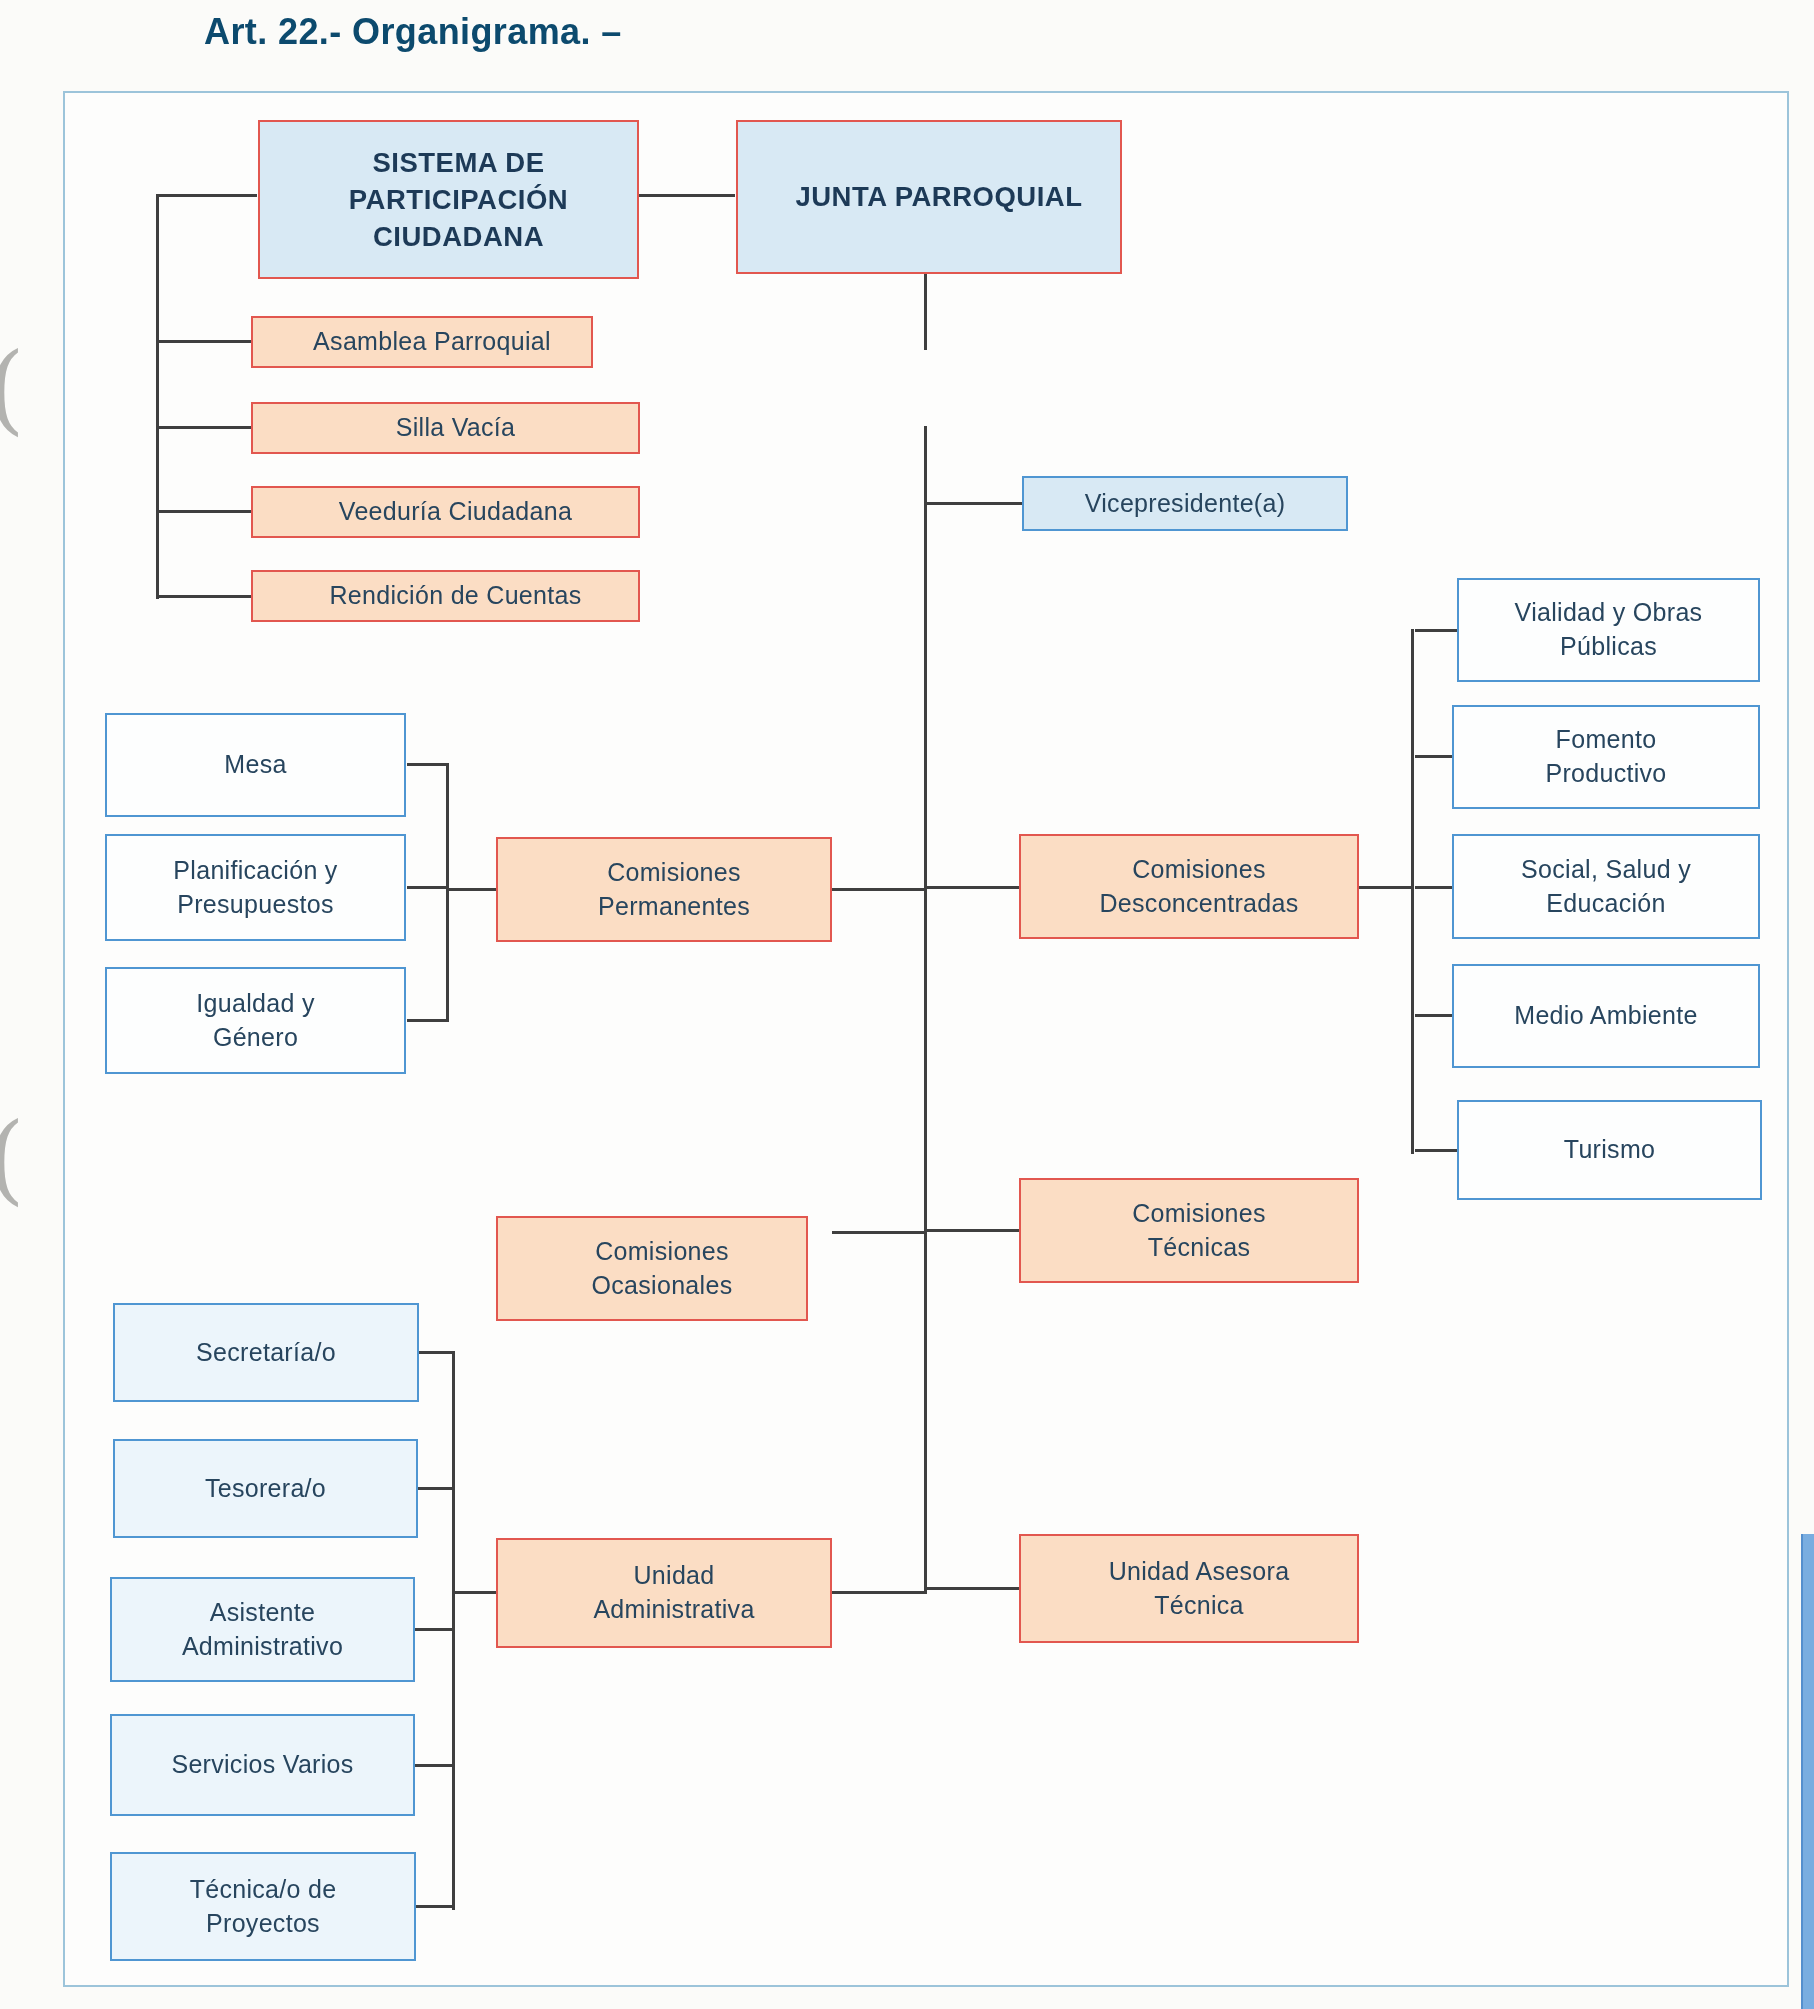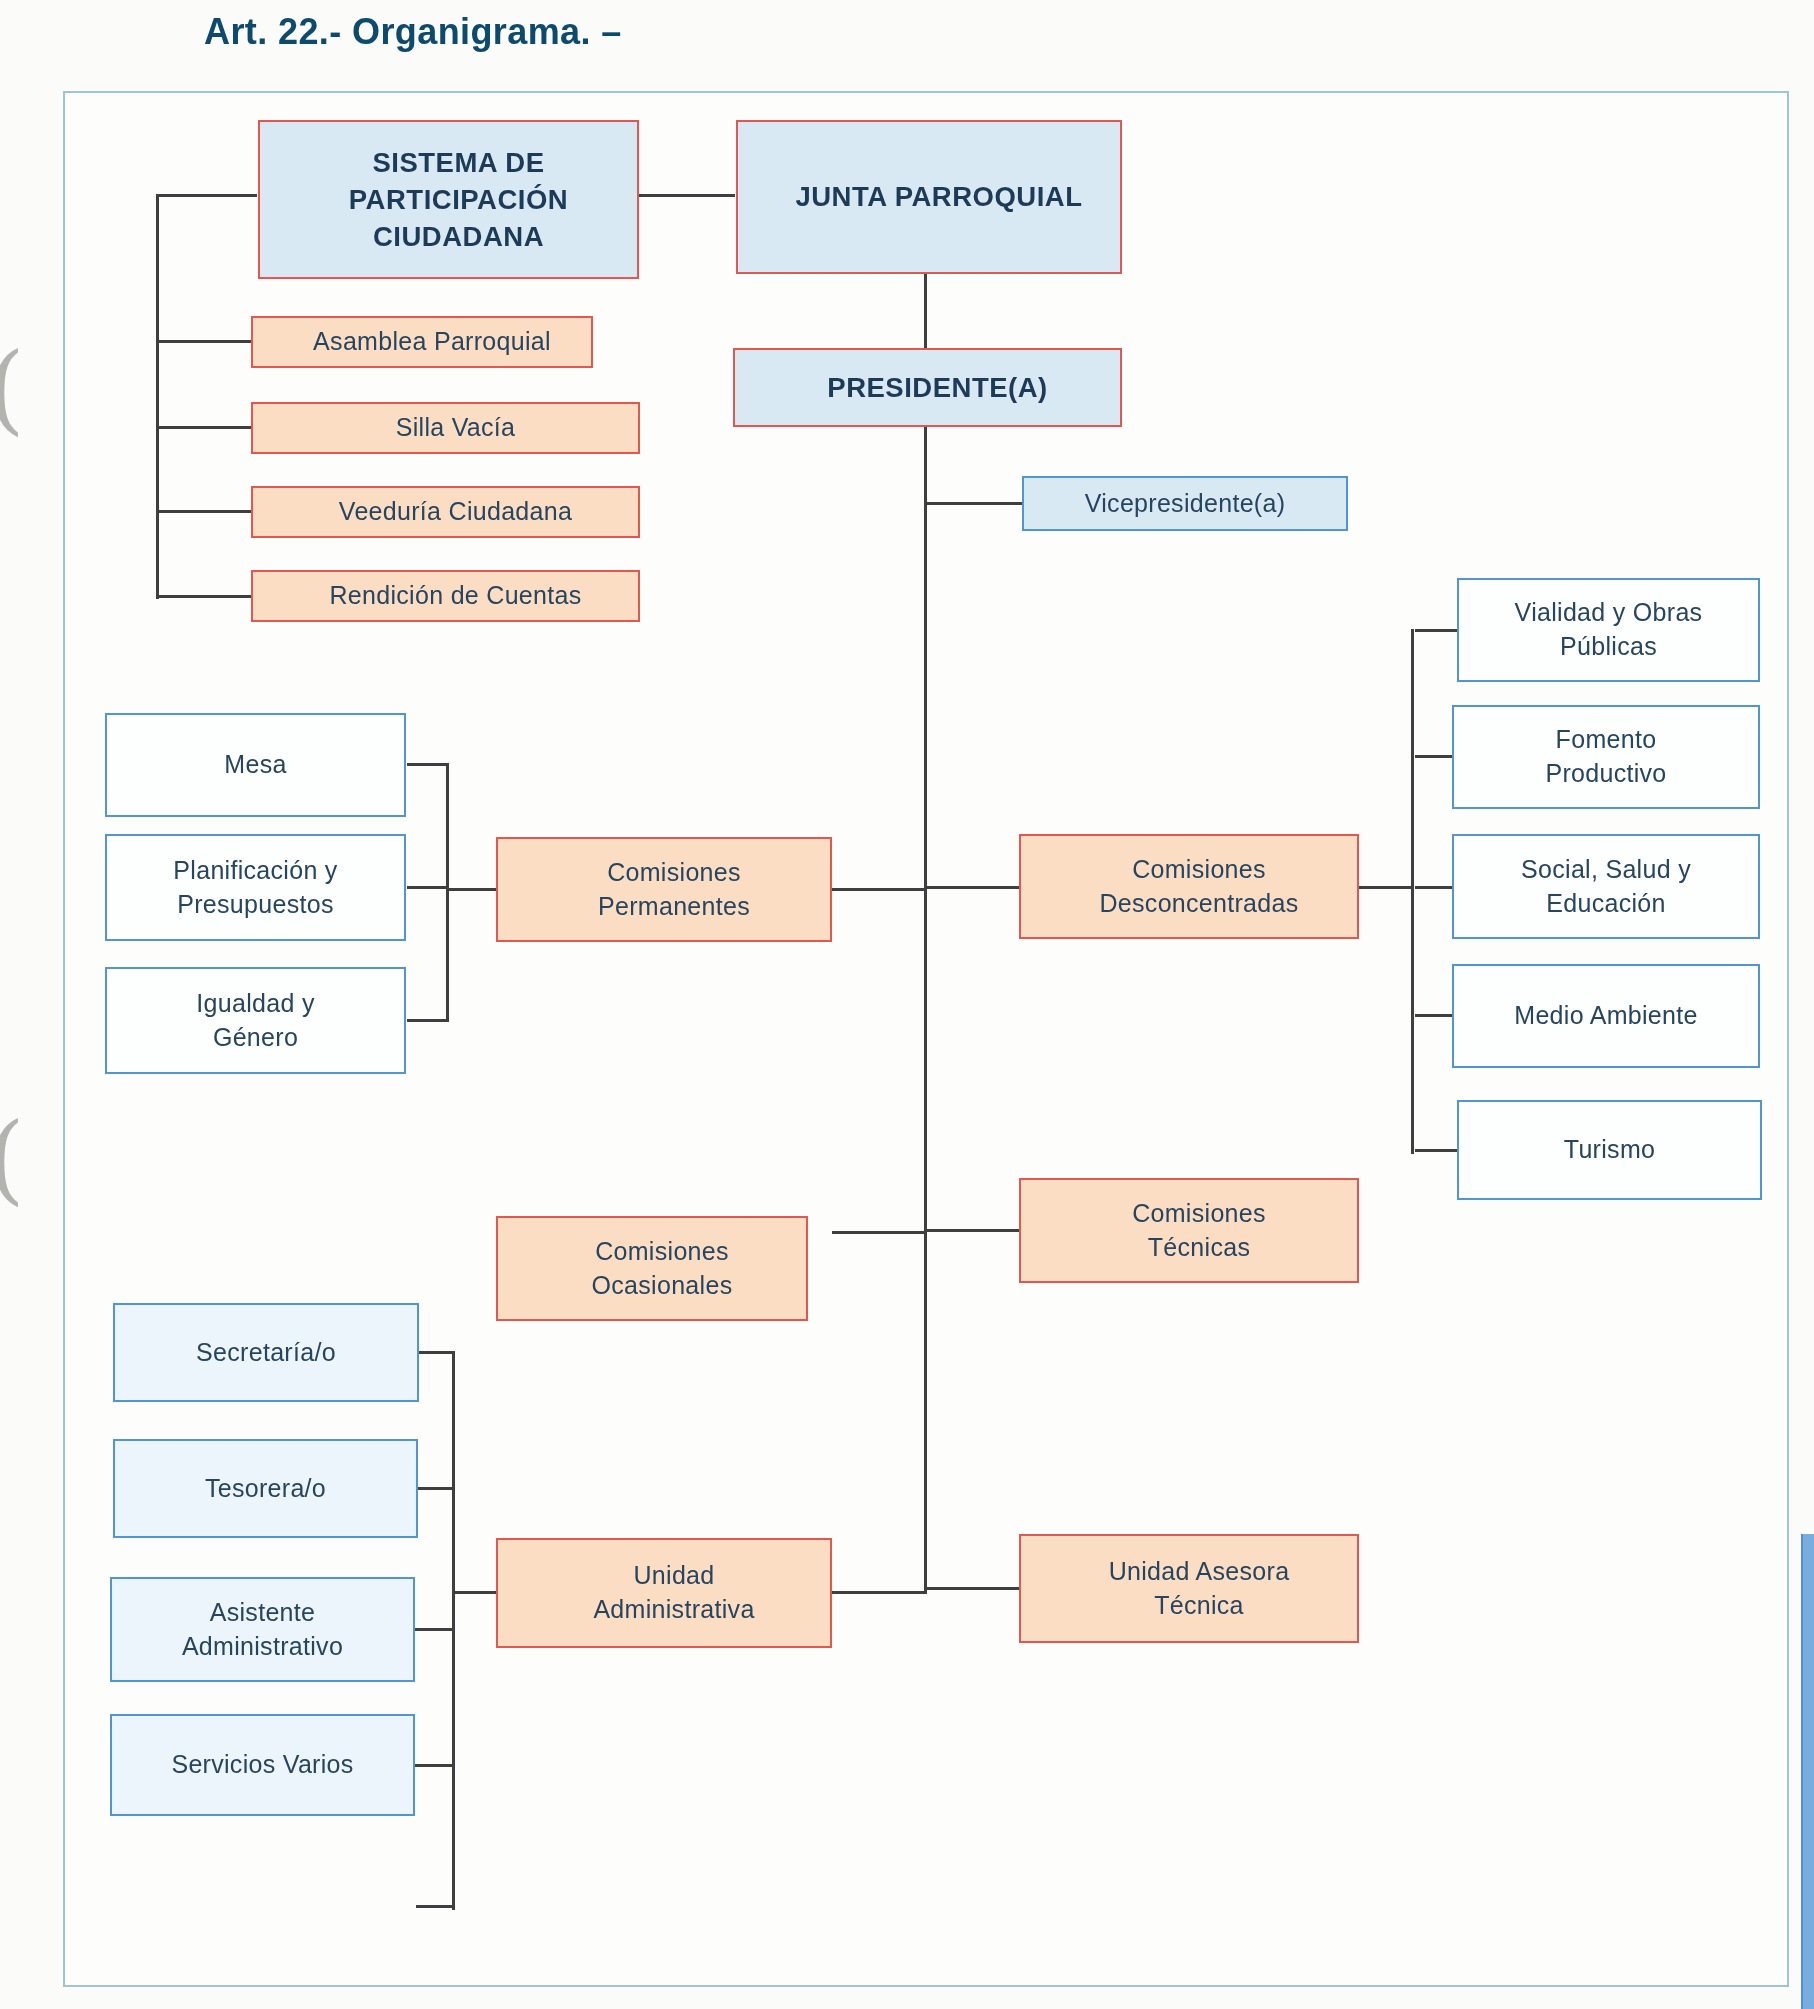--- a/index.html
+++ b/index.html
@@ -160,23 +160,20 @@
   </div>
 
   <div class="node fill-peach border-red" style="left:251px;top:486px;width:389px;height:52px">
     <span class="lbl">Veeduría Ciudadana</span>
   </div>
 
   <div class="node fill-peach border-red" style="left:251px;top:570px;width:389px;height:52px">
     <span class="lbl">Rendición de Cuentas</span>
   </div>
 
-  <div class="node fill-lightblue border-red bold" style="left:733px;top:348px;width:389px;height:79px">
-    <span class="lbl">PRESIDENTE(A)</span>
-  </div>
 
   <div class="node fill-lightblue border-blue" style="left:1022px;top:476px;width:326px;height:55px">
     <span class="lbl">Vicepresidente(a)</span>
   </div>
 
   <div class="node fill-white border-blue" style="left:105px;top:713px;width:301px;height:104px">
     <span class="lbl">Mesa</span>
   </div>
 
   <div class="node fill-white border-blue" style="left:105px;top:834px;width:301px;height:107px">
@@ -232,20 +229,23 @@
   </div>
 
   <div class="node fill-paleblue border-blue" style="left:110px;top:1577px;width:305px;height:105px">
     <span class="lbl" style="max-width:203px">Asistente Administrativo</span>
   </div>
 
   <div class="node fill-paleblue border-blue" style="left:110px;top:1714px;width:305px;height:102px">
     <span class="lbl">Servicios Varios</span>
   </div>
 
+  <div class="node fill-paleblue border-blue" style="left:110px;top:1852px;width:306px;height:109px">
+    <span class="lbl" style="max-width:178px">Técnica/o de Proyectos</span>
+  </div>
 
   <div class="node fill-peach border-red" style="left:496px;top:1538px;width:336px;height:110px">
     <span class="lbl" style="max-width:203px">Unidad Administrativa</span>
   </div>
 
   <div class="node fill-peach border-red" style="left:1019px;top:1534px;width:340px;height:109px">
     <span class="lbl" style="max-width:211px">Unidad Asesora Técnica</span>
   </div>
 
 </div>

